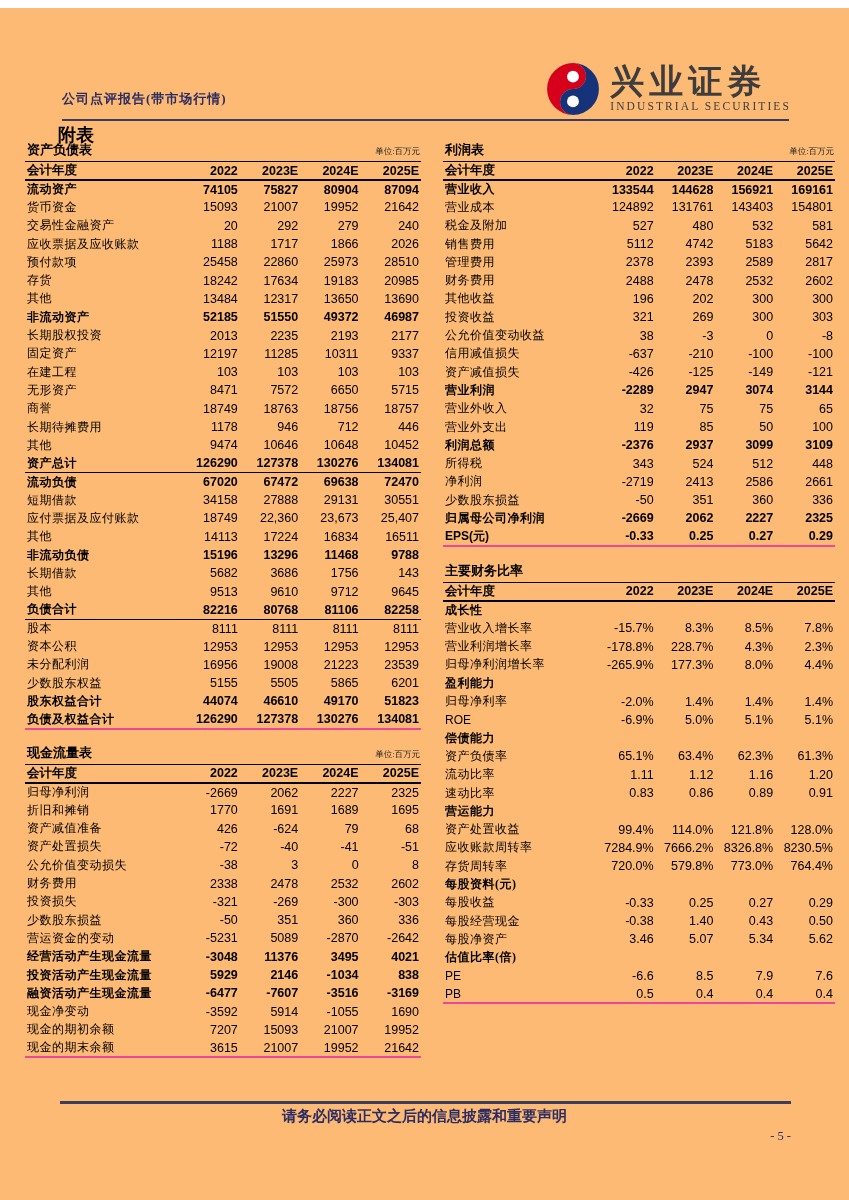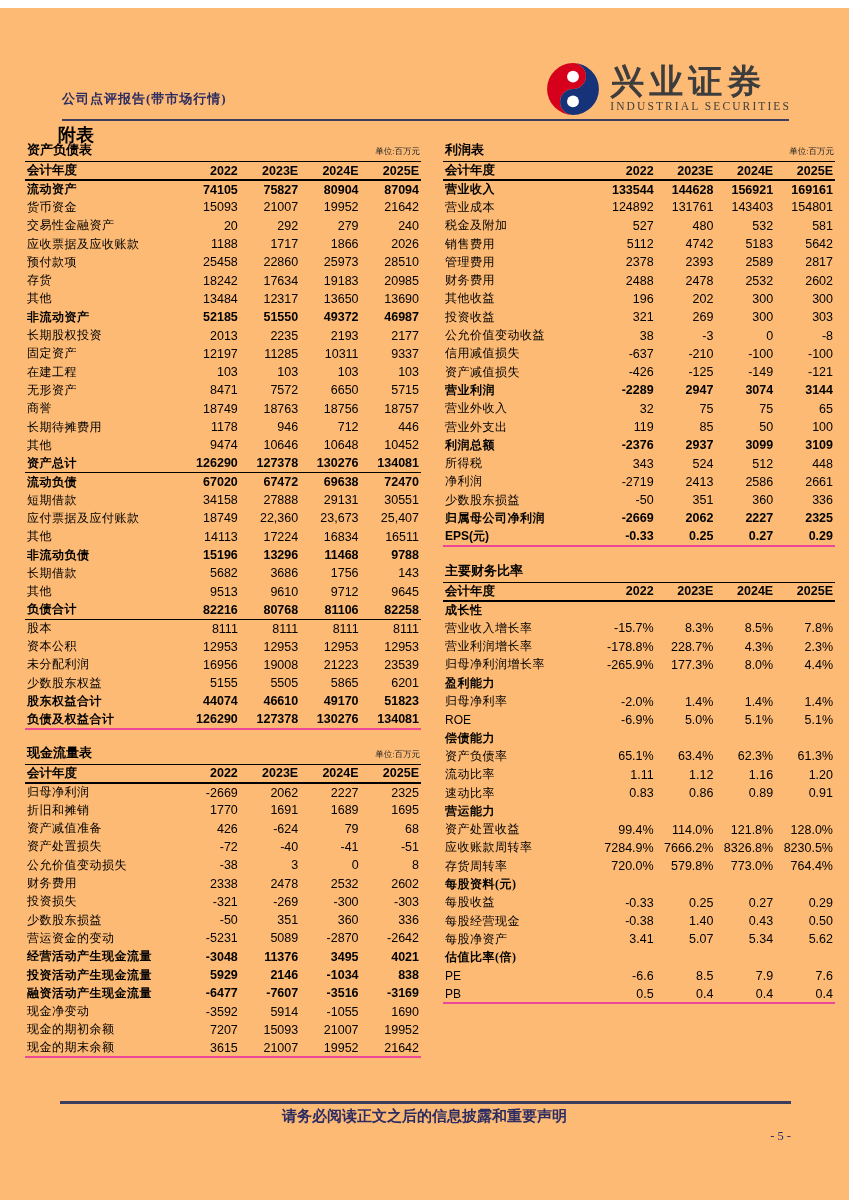--- a/index.html
+++ b/index.html
@@ -780,21 +780,21 @@
               </tr>
               <tr>
                 <td class="lbl">每股经营现金</td>
                 <td class="num">-0.38</td>
                 <td class="num">1.40</td>
                 <td class="num">0.43</td>
                 <td class="num">0.50</td>
               </tr>
               <tr>
                 <td class="lbl">每股净资产</td>
-                <td class="num">3.41</td>
+                <td class="num">3.46</td>
                 <td class="num">5.07</td>
                 <td class="num">5.34</td>
                 <td class="num">5.62</td>
               </tr>
               <tr class="bold">
                 <td class="lbl" colspan="5">估值比率(倍)</td>
               </tr>
               <tr class="sans">
                 <td class="lbl">PE</td>
                 <td class="num">-6.6</td>

